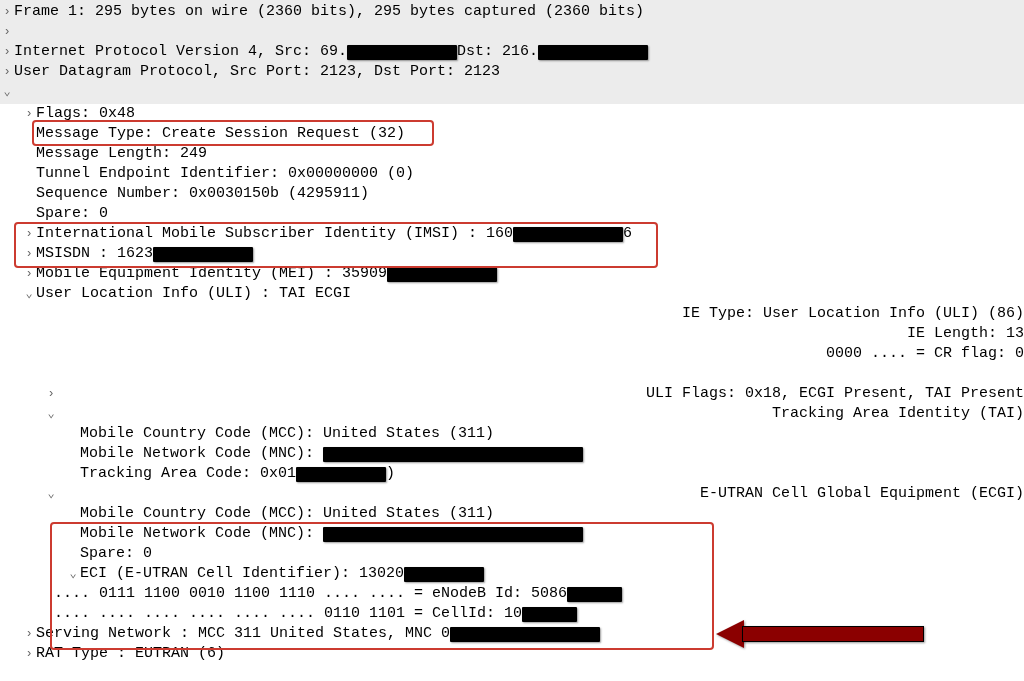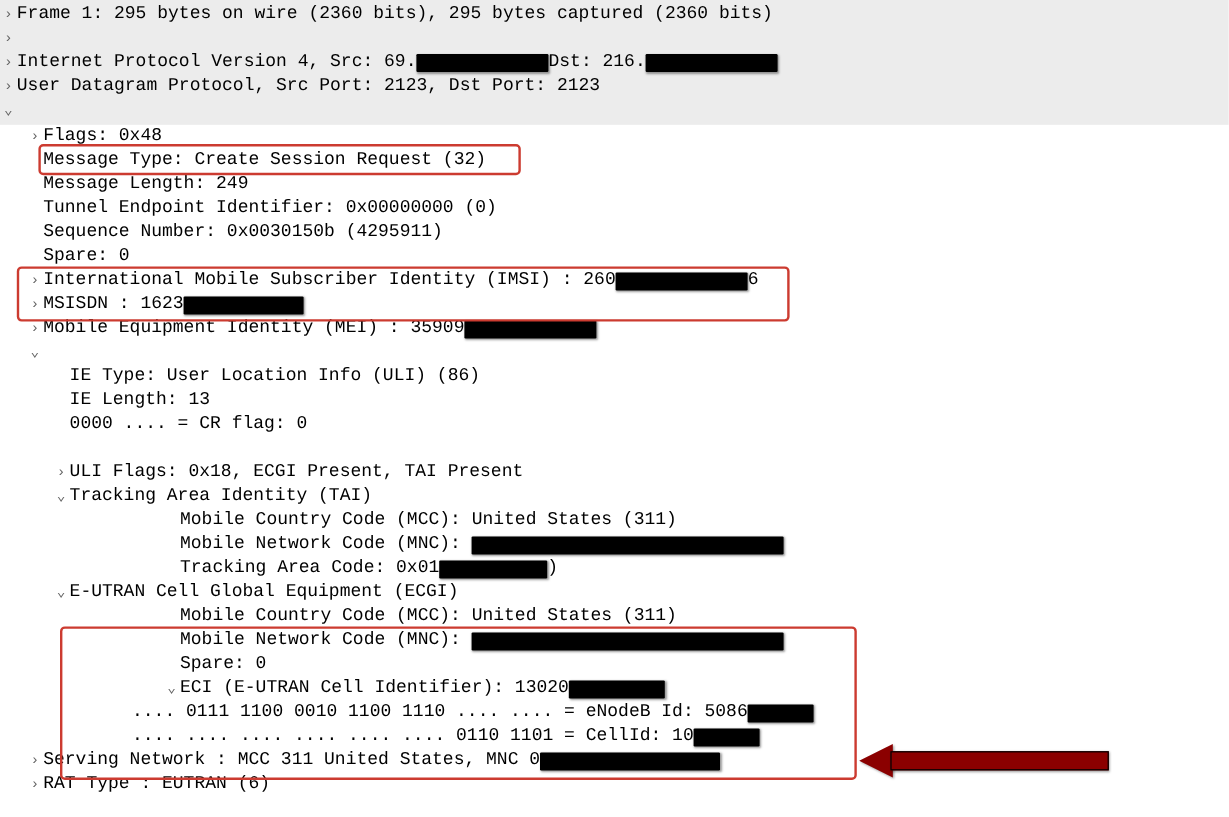--- a/index.html
+++ b/index.html
@@ -27,23 +27,23 @@
   .toggle {
     display: inline-block;
     width: 14px;
     text-align: center;
     color: #666;
     font-size: 12px;
     user-select: none;
   }
   .indent-0 { padding-left: 0px; }
   .indent-1 { padding-left: 22px; }
-  .indent-2 { padding-left: 44px; }
-  .indent-3 { padding-left: 93px; margin-left: 43px; }
-  .indent-4 { padding-left: 96px; }
+  .indent-2 { padding-left: 44px; justify-content: space-between; }
+  .indent-3 { padding-left: 66px; }
+  .indent-4 { padding-left: 40px; }
   .redbox {
     position: absolute;
     border: 2px solid #cc3b30;
     border-radius: 4px;
     pointer-events: none;
   }
   .redact {
     display: inline-block;
     background: #000;
     height: 15px;
@@ -119,34 +119,35 @@
   <span class="toggle"> </span>
   <span>Sequence Number: 0x0030150b (4295911)</span>
 </div>
 <div class="row indent-1">
   <span class="toggle"> </span>
   <span>Spare: 0</span>
 </div>
 
 <div class="row indent-1">
   <span class="toggle">›</span>
-  <span>International Mobile Subscriber Identity (IMSI) : 260</span><span class="redact" style="width:110px"></span><span>6</span>
+  <span>International Mobile Subscriber Identity (IMSI) : 160</span><span class="redact" style="width:110px"></span><span>6</span>
 </div>
 <div class="row indent-1">
   <span class="toggle">›</span>
   <span>MSISDN : 1623</span><span class="redact" style="width:100px"></span>
 </div>
 
 <div class="row indent-1">
   <span class="toggle">›</span>
   <span>Mobile Equipment Identity (MEI) : 35909</span><span class="redact" style="width:110px"></span>
 </div>
 
 <div class="row indent-1">
   <span class="toggle">⌄</span>
+  <span>User Location Info (ULI) : TAI ECGI</span>
 </div>
 <div class="row indent-2">
   <span class="toggle"> </span>
   <span>IE Type: User Location Info (ULI) (86)</span>
 </div>
 <div class="row indent-2">
   <span class="toggle"> </span>
   <span>IE Length: 13</span>
 </div>
 <div class="row indent-2">

